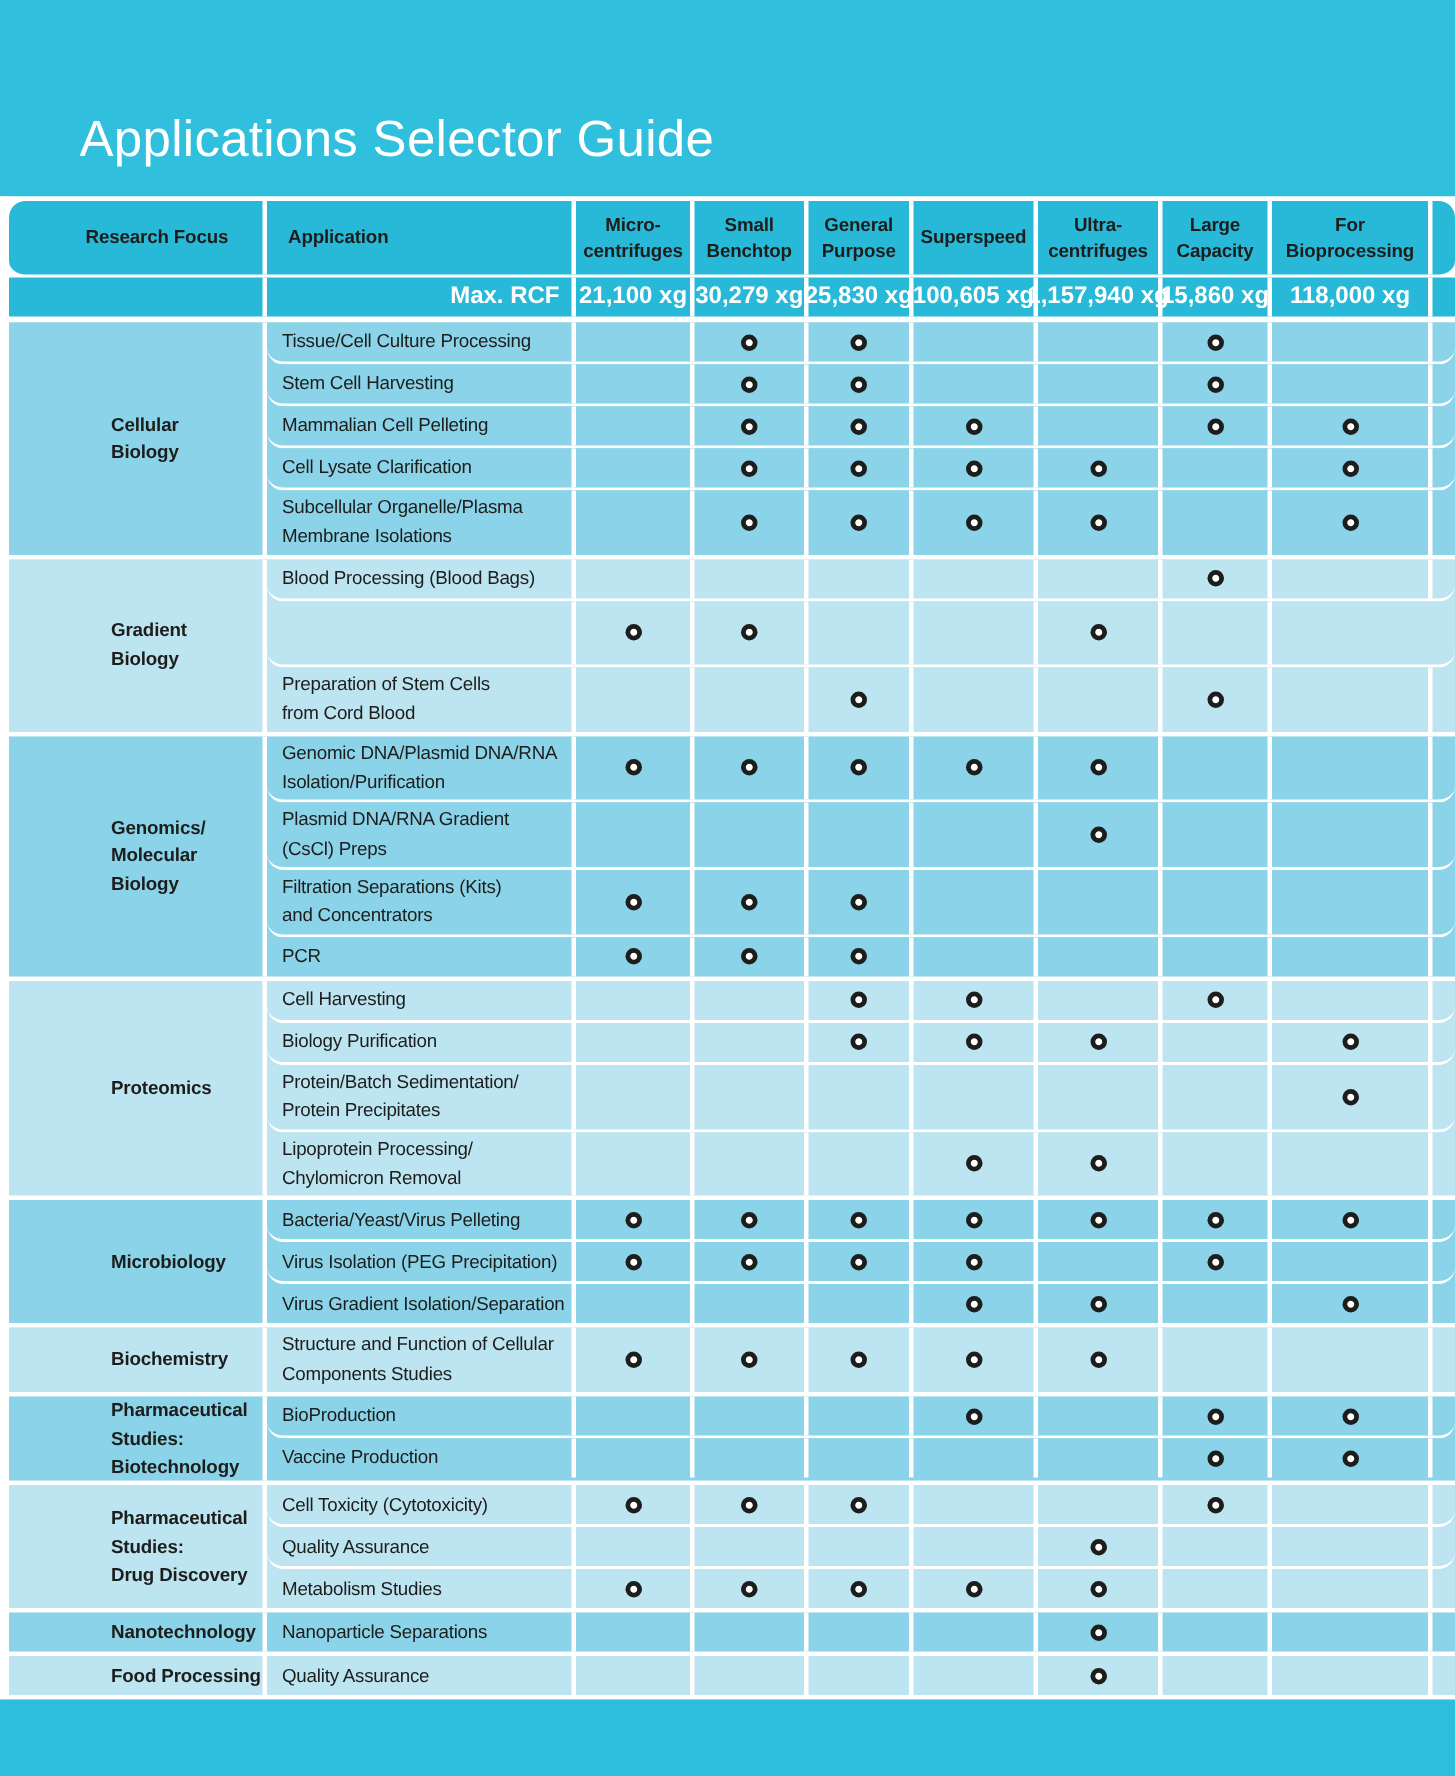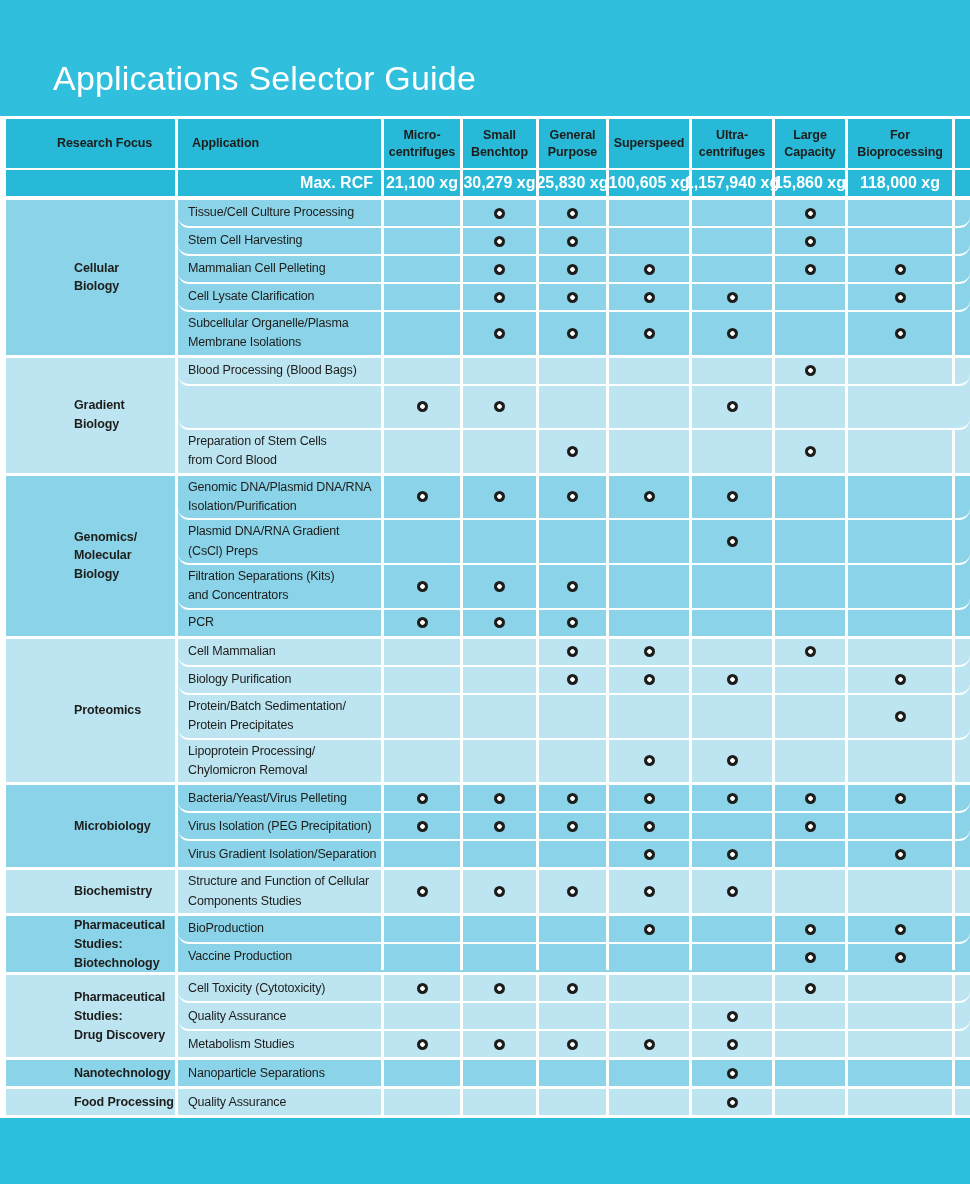--- a/index.html
+++ b/index.html
@@ -1,28 +1,28 @@
 <!DOCTYPE html>
 <html style="--cyan-banner: #30bfdd; --cyan-head: #28b9d8; --cyan-footer: #2dbedd; --sec-dark: #8ad3e8; --sec-light: #bde4f1; --ink: #1d1d1b;"><head>
 <meta charset="utf-8">
 <style>
   * { margin:0; padding:0; box-sizing:border-box; }
   html,body { width:970px; height:1184px; }
   body { font-family:"Liberation Sans","DejaVu Sans",sans-serif; overflow:hidden; }
   #page { width:970px; height:1184px; display:flex; flex-direction:column; background:#fff; }
 
   
-  .banner { height:116px; background:var(--cyan-banner); display:flex; align-items:flex-end; padding:0 0 18px 53px; flex:none; }
+  .banner { height:131px; background:var(--cyan-banner); display:flex; align-items:flex-end; padding:0 0 18px 53px; flex:none; }
   .title { color:#fff; font-size:34px; font-weight:400; letter-spacing:0.2px; }
 
   
   .table-wrap { border-left:6px solid #fff; border-top:3px solid #fff; flex:none; }
 
   .grid-head { display:grid; grid-template-columns:172px 206px 79px 76px 70px 83px 83px 73px 107px 1fr; }
-  .thead { background:var(--cyan-head); border-bottom:2px solid #fff; }
+  .thead { background:var(--cyan-head); border-bottom:2px solid #fff;border-radius:11px; }
   .thead > div { min-height:49px; display:flex; align-items:center; justify-content:center; text-align:center;
                  font-size:12.5px; font-weight:bold; color:var(--ink); line-height:1.3; letter-spacing:-0.1px; }
   .thead .hfocus { justify-content:flex-start; text-align:left; padding-left:51px; }
   .thead .happ  { justify-content:flex-start; text-align:center; padding-left:14px; }
 
   .rcf { background:var(--cyan-head); border-bottom:4px solid #fff; }
   .rcf > div { min-height:26px; display:flex; align-items:center; justify-content:center;
                font-size:16px; font-weight:bold; color:#fff; white-space:nowrap; }
   .rcf .rcf-label { justify-content:flex-end; padding-right:8px; }
 
@@ -315,21 +315,21 @@
               <div class="cell bR"></div>
               <div class="cell bR"></div>
               <div class="sliver"></div>
             </div>
           </div>
         </div>
         <div class="sec light">
           <div class="focus bR">Proteomics</div>
           <div class="rows">
             <div class="row">
-              <div class="app bR">Cell Mammalian</div>
+              <div class="app bR">Cell Harvesting</div>
               <div class="cell bR"></div>
               <div class="cell bR"></div>
               <div class="cell bR">
                 <span class="dot"></span>
               </div>
               <div class="cell bR">
                 <span class="dot"></span>
               </div>
               <div class="cell bR"></div>
               <div class="cell bR">

